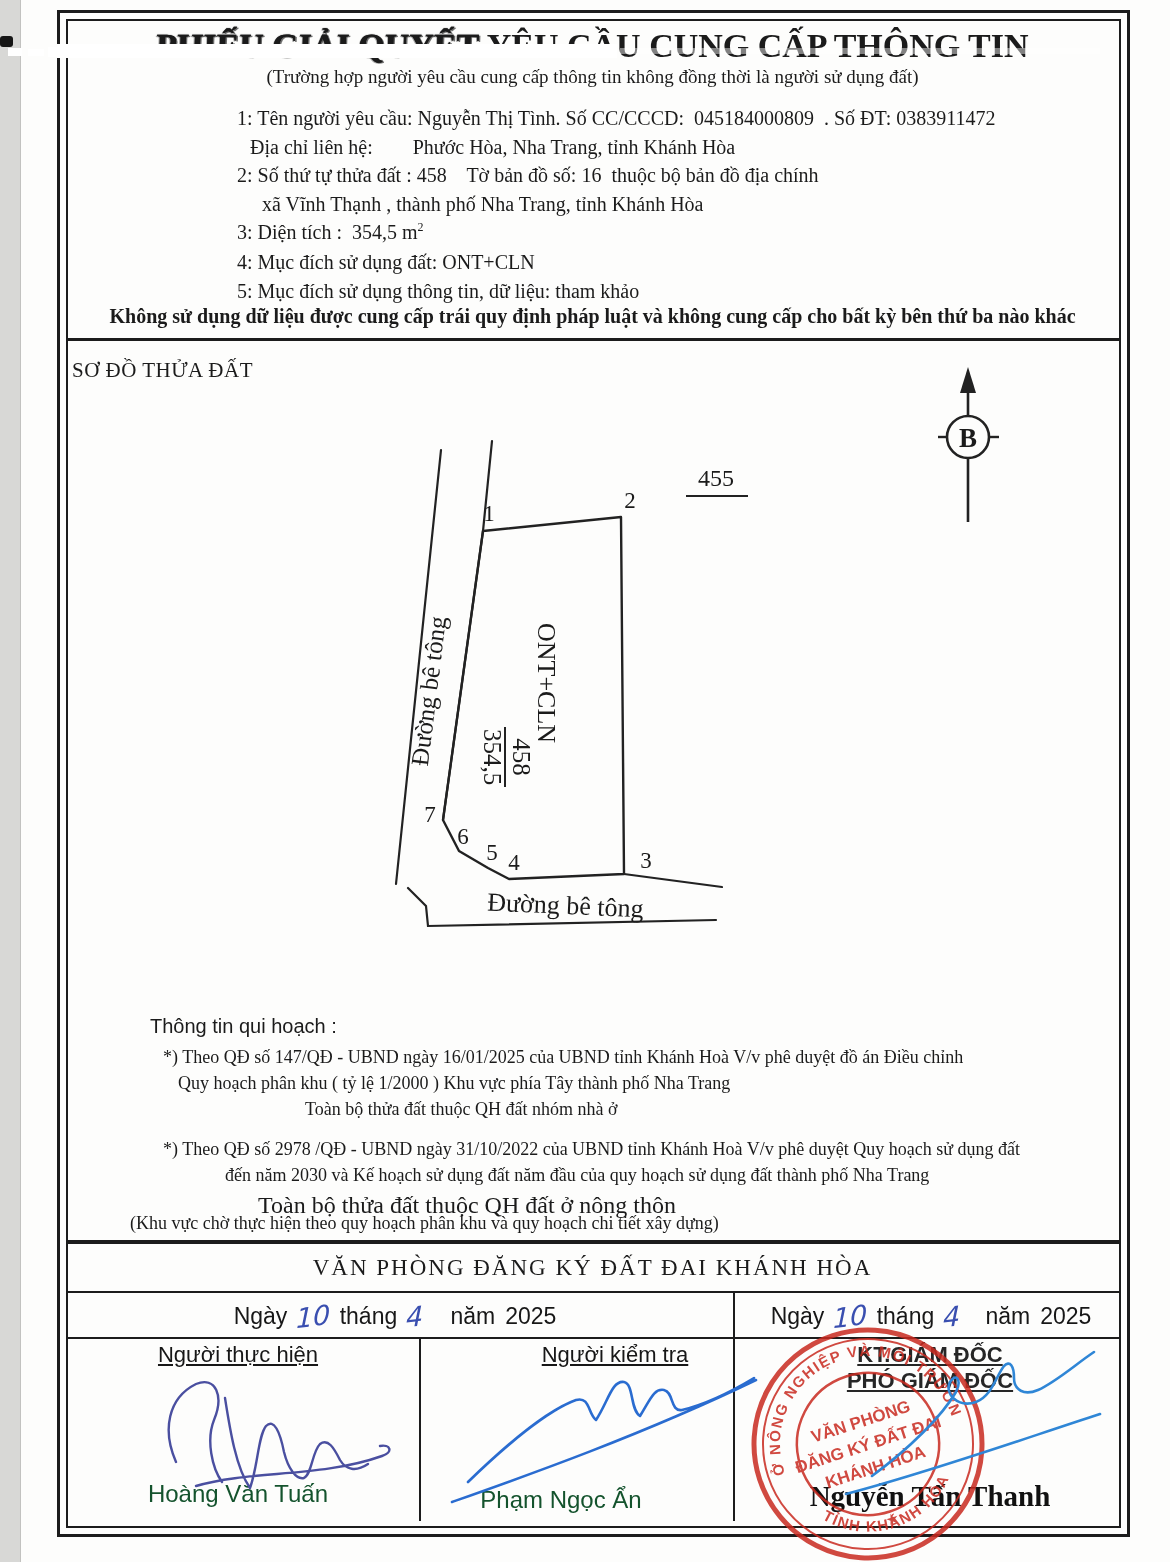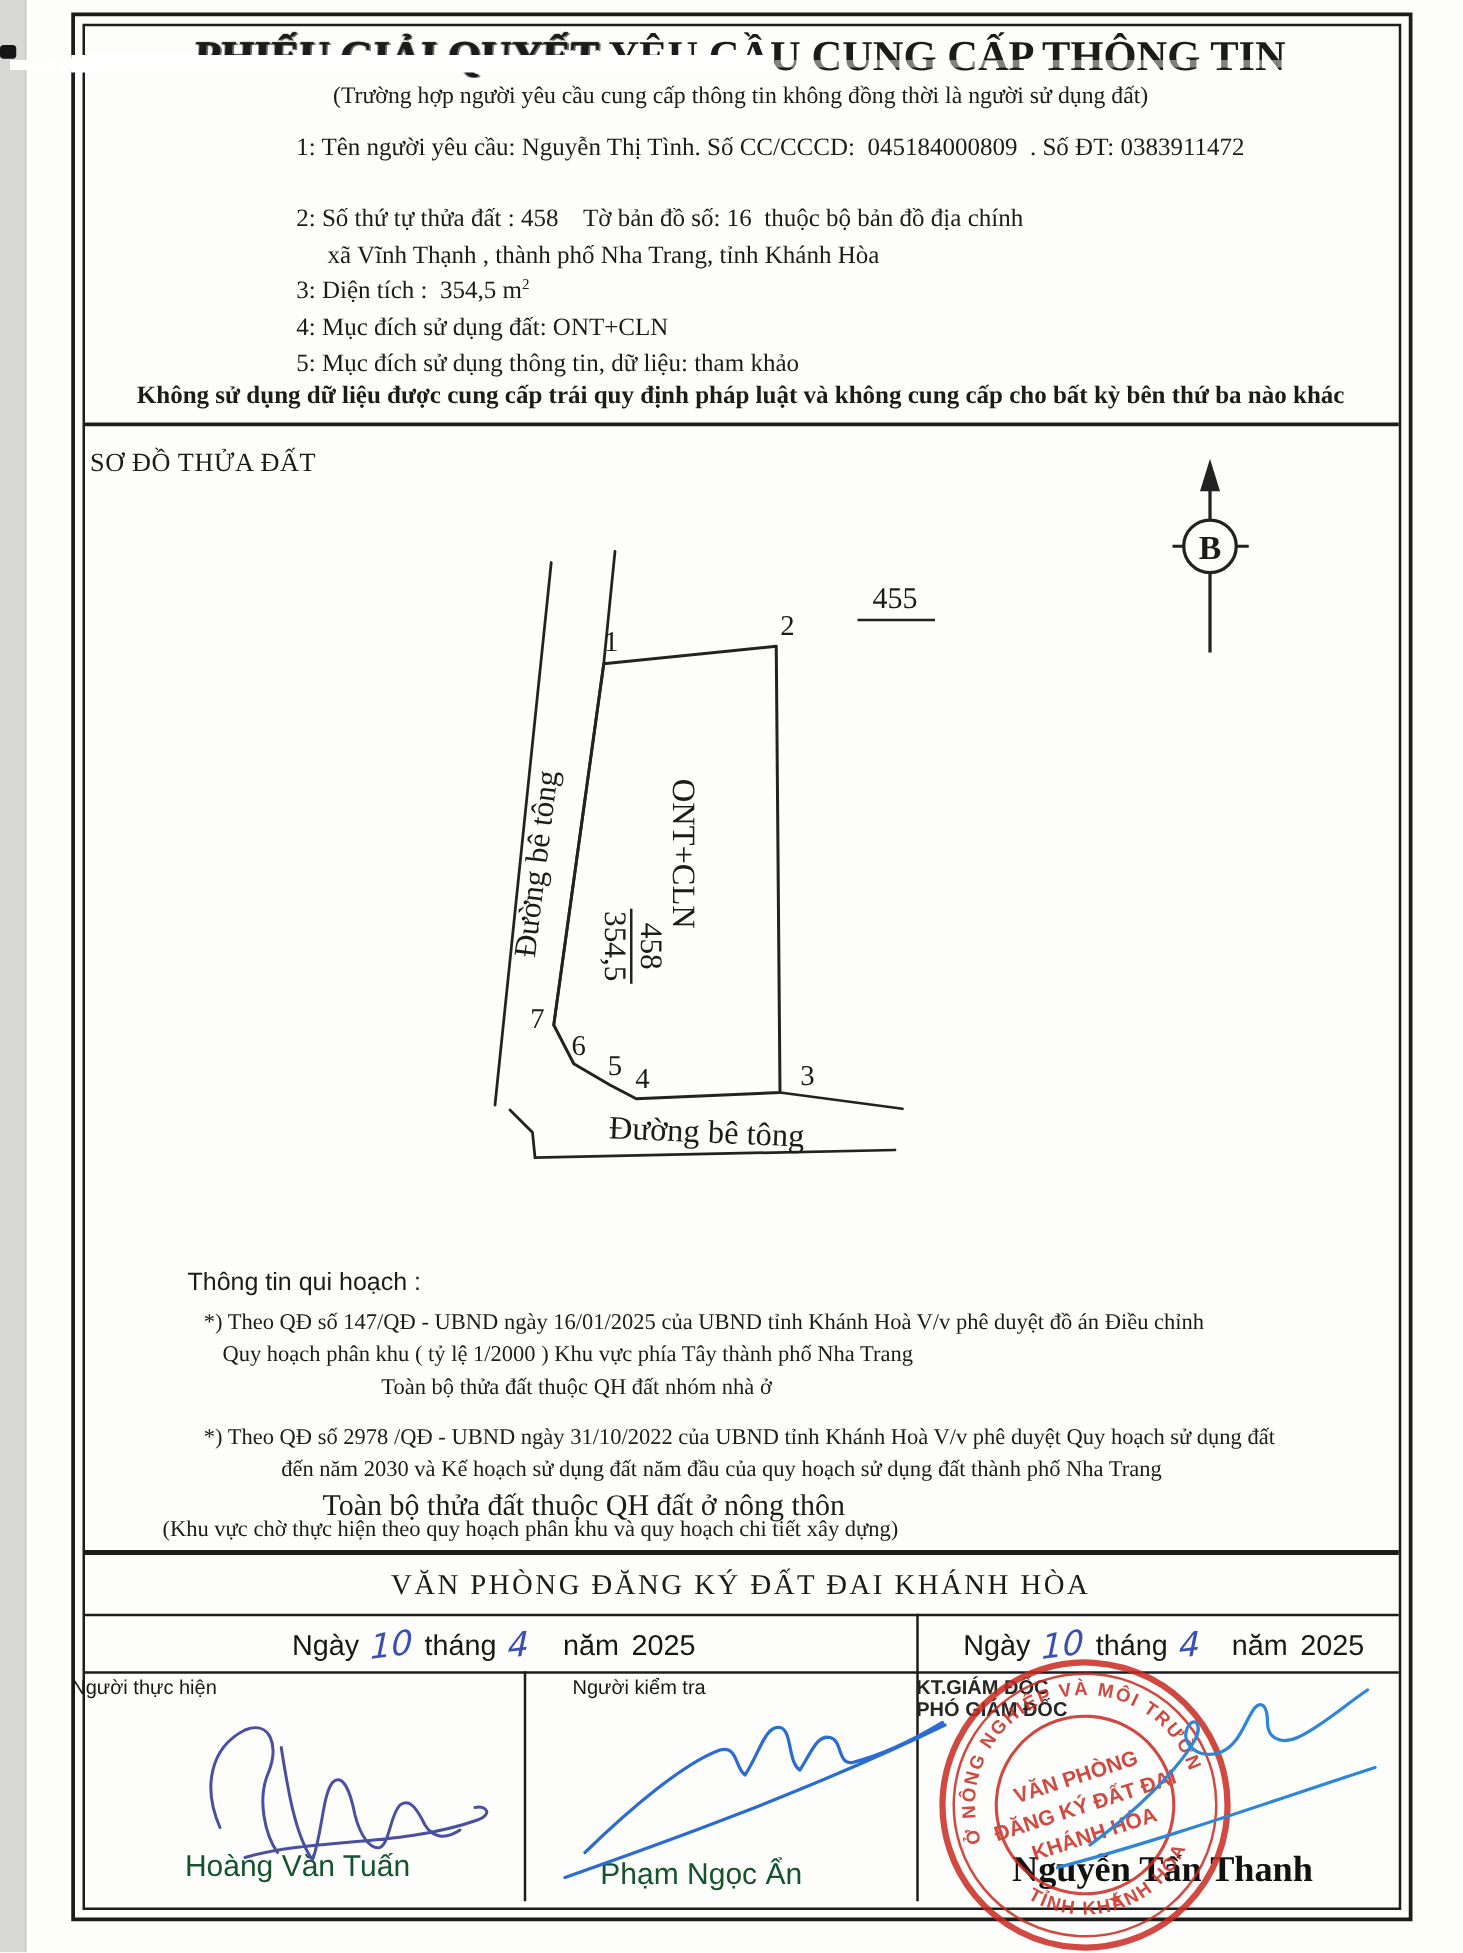--- a/index.html
+++ b/index.html
@@ -13,21 +13,21 @@
   sup{font-size:12px;}
   .scan-strip{position:absolute;left:0;top:0;width:20px;height:1562px;background:#d8d8d6;border-right:1px solid #c2c2c0;}
   .smudged{text-shadow:0 0 1px #000,1.6px .6px 0 rgba(0,0,0,.55),-1px 1px 0 rgba(0,0,0,.3);transform:skewX(-2deg);display:inline-block;}
   .white-band{position:absolute;background:#ffffff;z-index:6;}
   .blob{position:absolute;background:#161616;z-index:7;}
   .sans{font-family:"Liberation Sans",sans-serif;}
   .hw{font-family:"DejaVu Sans",sans-serif;font-style:italic;color:#3a4fb0;font-size:27px;
       display:inline-block;transform:rotate(-7deg) skewX(-8deg);margin:0 -1px;line-height:1;}
   .datecell{position:absolute;top:1296px;height:40px;display:flex;align-items:center;justify-content:center;
             gap:10px;font-family:"Liberation Sans",sans-serif;font-size:23px;color:#171717;}
-  .rolelabel{position:absolute;top:1342px;font-family:"Liberation Sans",sans-serif;font-size:16px;color:#171717;text-align:left;}
+  .rolelabel{position:absolute;top:1342px;font-family:"Liberation Sans",sans-serif;font-size:22px;color:#171717;text-align:center;text-decoration:underline;}
   .namelabel{position:absolute;font-family:"Liberation Sans",sans-serif;font-size:24px;color:#14532d;text-align:center;}
   svg text{user-select:none;}
 </style>
 </head>
 <body>
 
 <div id="page">
 
   <div class="scan-strip"></div>
   <div class="blob" style="left:0;top:36px;width:13px;height:11px;border-radius:3px;"></div>
@@ -39,20 +39,21 @@
   <div class="rule" style="left:68px;top:1240px;width:1051px;height:4px;"></div>
   <div class="rule" style="left:68px;top:1291px;width:1051px;height:2px;"></div>
   <div class="rule" style="left:68px;top:1337px;width:1051px;height:2px;"></div>
   <div class="rule" style="left:733px;top:1291px;width:2px;height:230px;"></div>
   <div class="rule" style="left:419px;top:1337px;width:2px;height:184px;"></div>
 
   <div class="line center" style="left:57px;top:26px;width:1071px;font-size:34px;font-weight:bold;"><span class="smudged">PHIẾU GIẢI QUYẾT</span><span> YÊU CẦU CUNG CẤP THÔNG TIN</span></div>
   <div class="line center" style="left:57px;top:66px;width:1071px;font-size:19px;">(Trường hợp người yêu cầu cung cấp thông tin không đồng thời là người sử dụng đất)</div>
 
   <div class="line" style="left:237px;top:106px;">1: Tên người yêu cầu: Nguyễn Thị Tình. Số CC/CCCD:  045184000809  . Số ĐT: 0383911472</div>
+  <div class="line" style="left:250px;top:135px;">Địa chỉ liên hệ:        Phước Hòa, Nha Trang, tỉnh Khánh Hòa</div>
   <div class="line" style="left:237px;top:163px;">2: Số thứ tự thửa đất : 458    Tờ bản đồ số: 16  thuộc bộ bản đồ địa chính</div>
   <div class="line" style="left:262px;top:192px;">xã Vĩnh Thạnh , thành phố Nha Trang, tỉnh Khánh Hòa</div>
   <div class="line" style="left:237px;top:220px;"><span>3: Diện tích :  354,5 m</span><sup>2</sup></div>
   <div class="line" style="left:237px;top:250px;">4: Mục đích sử dụng đất: ONT+CLN</div>
   <div class="line" style="left:237px;top:279px;">5: Mục đích sử dụng thông tin, dữ liệu: tham khảo</div>
   <div class="line center" style="left:57px;top:304px;width:1071px;font-weight:bold;">Không sử dụng dữ liệu được cung cấp trái quy định pháp luật và không cung cấp cho bất kỳ bên thứ ba nào khác</div>
 
   <div class="line" style="left:72px;top:358px;font-size:21px;letter-spacing:.5px;">SƠ ĐỒ THỬA ĐẤT</div>
 
   <div class="line sans" style="left:150px;top:1014px;font-size:20px;">Thông tin qui hoạch :</div>

